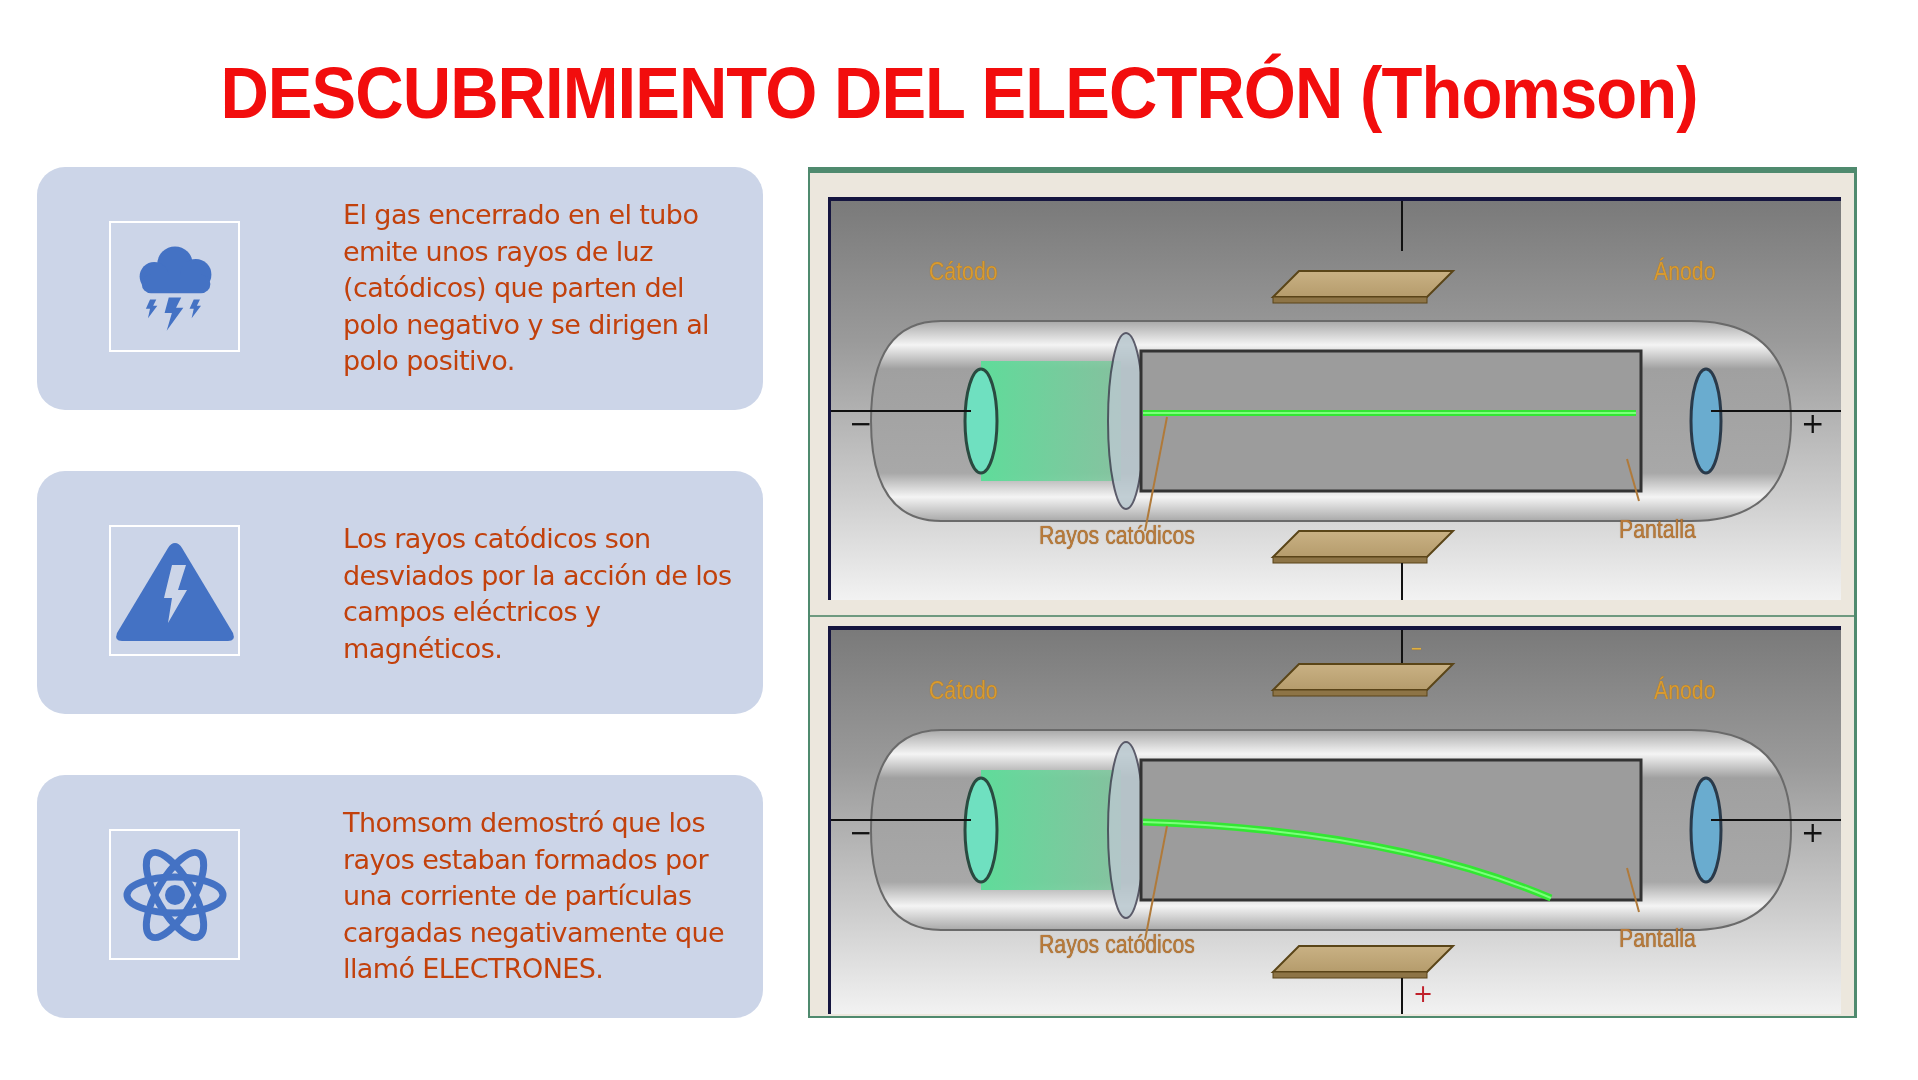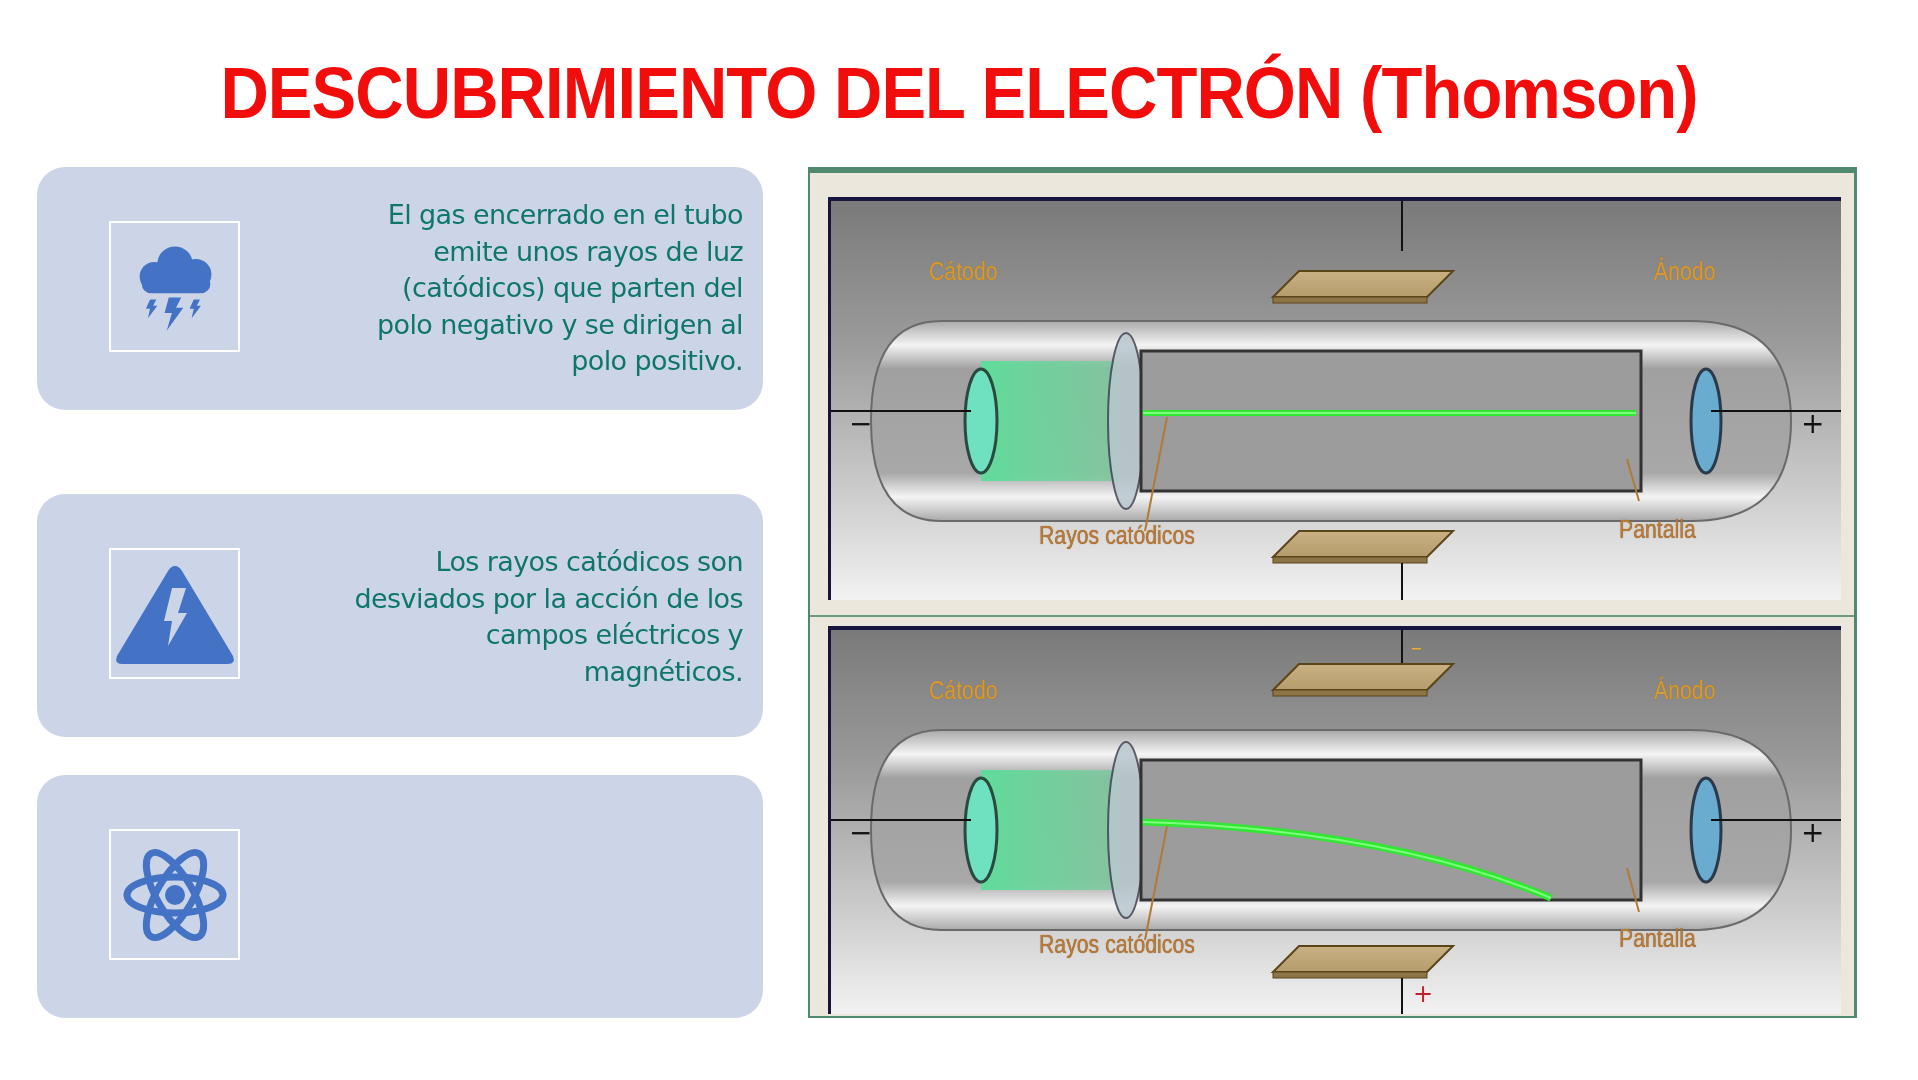--- a/index.html
+++ b/index.html
@@ -17,24 +17,23 @@
     position:absolute; left:37px; width:726px; height:243px;
     background:#ccd5e8; border-radius:28px;
   }
   .card .icon-box {
     position:absolute; left:72px; top:54px; width:131px; height:131px;
     border:2px solid #ffffff; box-sizing:border-box;
     display:flex; align-items:center; justify-content:center;
   }
   .card .text {
     position:absolute; left:306px; top:30px; width:400px;
-    font-size:27px; line-height:36.5px; color:#0f766e;
+    font-size:27px; line-height:36.5px; color:#c2410c;
     font-family:"DejaVu Sans", "Liberation Sans", sans-serif;
     letter-spacing:-0.6px;
-    text-align:right;
   }
   .panel {
     position:absolute; left:808px; top:167px; width:1049px; height:851px;
     background:#ece7dd; box-sizing:border-box;
     border-top:6px solid #4f8a6e; border-right:3px solid #4f8a6e; border-left:2px solid #4f8a6e; border-bottom:2px solid #4f8a6e;
   }
   .panel-divider {
     position:absolute; left:0; width:100%; top:442px; height:2px; background:#6e9a80;
   }
   .scene {
@@ -68,41 +67,42 @@
         <rect x="18" y="38" width="66" height="18" rx="9"></rect>
         <polygon points="44,60 56,60 51,70 58,70 42,92 47,75 40,75"></polygon>
         <polygon points="26,62 32,62 29,68 33,68 24,80 26,71 22,71"></polygon>
         <polygon points="68,62 74,62 71,68 75,68 66,80 68,71 64,71"></polygon>
       </g>
     </svg>
   </div>
   <div class="text">El gas encerrado en el tubo emite unos rayos de luz (catódicos) que parten del polo negativo y se dirigen al polo positivo.</div>
 </div>
 
-<div class="card" style="top:494px;">
+<div class="card" style="top:471px;">
   <div class="icon-box">
     <svg width="126" height="112" viewBox="0 0 126 112">
       <path d="M63 8 Q67 8 70 13 L121 98 Q124 106 116 106 L10 106 Q2 106 5 98 L56 13 Q59 8 63 8 Z" fill="#4472c4"></path>
       <polygon points="60,30 74,30 66,55 75,55 56,88 60,63 52,63" fill="#ccd5e8"></polygon>
     </svg>
   </div>
   <div class="text" style="top:50px;">Los rayos catódicos son desviados por la acción de los campos eléctricos y magnéticos.</div>
 </div>
 
 <div class="card" style="top:775px;">
   <div class="icon-box">
     <svg width="110" height="110" viewBox="0 0 110 110">
       <g fill="none" stroke="#4472c4" stroke-width="7">
         <ellipse cx="55" cy="55" rx="48" ry="18"></ellipse>
         <ellipse cx="55" cy="55" rx="48" ry="18" transform="rotate(60 55 55)"></ellipse>
         <ellipse cx="55" cy="55" rx="48" ry="18" transform="rotate(-60 55 55)"></ellipse>
       </g>
       <circle cx="55" cy="55" r="10" fill="#4472c4"></circle>
     </svg>
   </div>
+  <div class="text">Thomsom demostró que los rayos estaban formados por una corriente de partículas cargadas negativamente que llamó ELECTRONES.</div>
 </div>
 
 <div class="panel">
 
   <div class="scene" style="top:24px;">
     <svg width="1013" height="403" viewBox="0 0 1013 403">
       <defs>
         <linearGradient id="tubeG" x1="0" y1="0" x2="0" y2="1">
           <stop offset="0" stop-color="#a9a9a9"></stop>
           <stop offset="0.12" stop-color="#f4f4f4"></stop>

